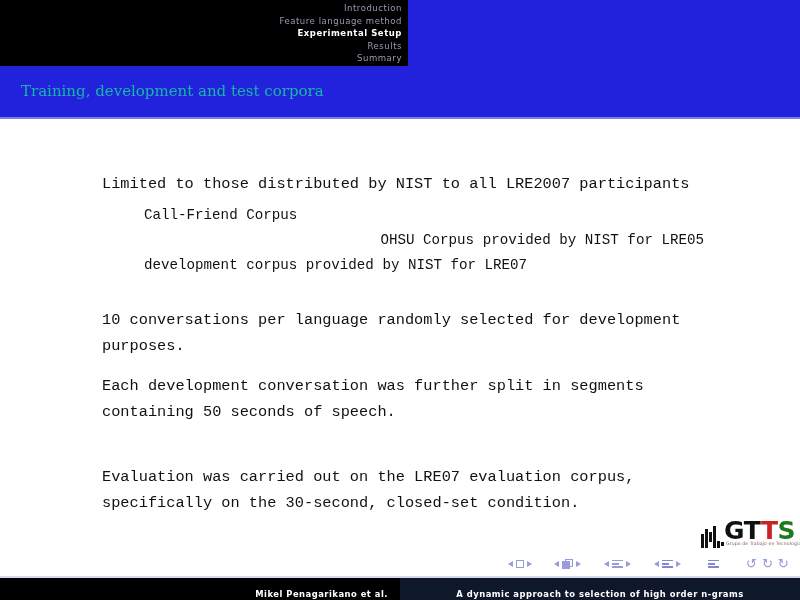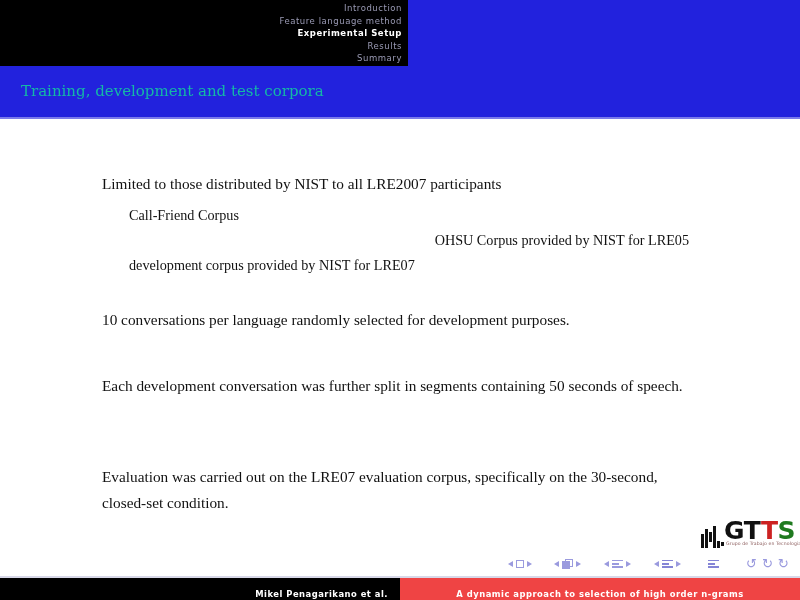--- a/index.html
+++ b/index.html
@@ -83,28 +83,28 @@
     position: absolute;
     left: 0;
     top: 119px;
     width: 800px;
     height: 455px;
     background: #ffffff;
   }
   .para {
     position: absolute;
     color: #111111;
-    font-family: Liberation Serif, serif;
+    font-family: Liberation Mono, monospace;
     font-size: 15.3px;
     line-height: 26px;
     white-space: pre-line;
   }
   .lvl1 { left: 102px; width: 600px; }
   .lvl2 {
-    left: 129px;
+    left: 144px;
     width: 560px;
     font-size: 14.2px;
     line-height: 25px;
   }
 
   .p-intro    { top: 52px; }
   .p-sub1     { top: 84px; }
   .p-sub2     { top: 109px; text-align: right; }
   .p-sub3     { top: 134px; }
   .p-conv     { top: 188px; }
@@ -258,21 +258,21 @@
     box-sizing: border-box;
     text-align: right;
     padding: 4px 12px 0 0;
   }
   .footer-right {
     position: absolute;
     left: 400px;
     top: 0;
     width: 400px;
     height: 22px;
-    background: #ef4444;
+    background: #0f172a;
     box-sizing: border-box;
     text-align: center;
     padding: 4px 4px 0 4px;
   }
   .footer-text {
     font-family: "DejaVu Sans", sans-serif;
     font-weight: bold;
     font-size: 8.4px;
     letter-spacing: 0.5px;
     color: #ffffff;

